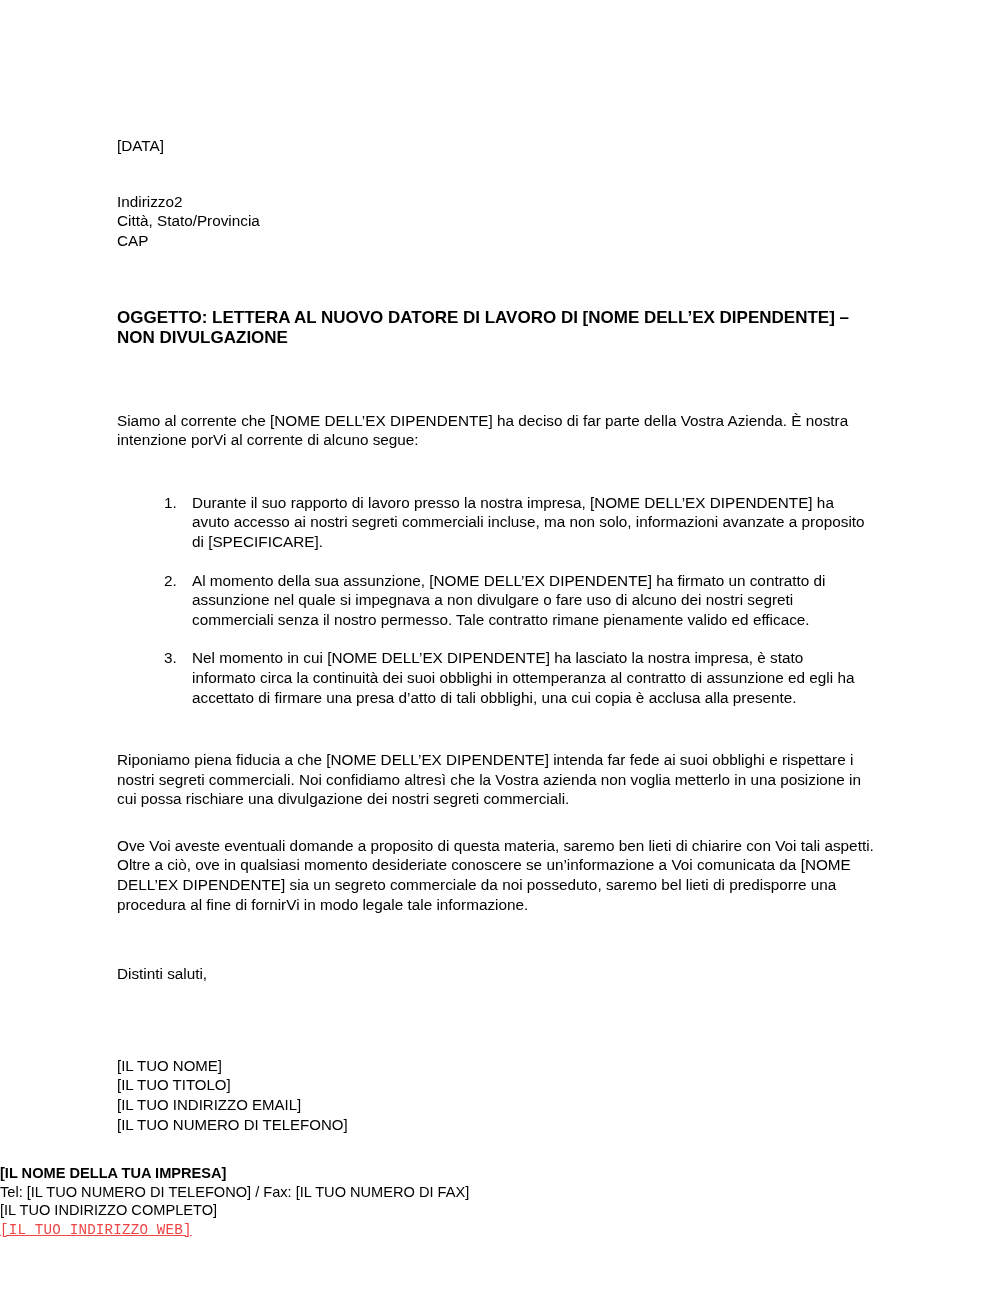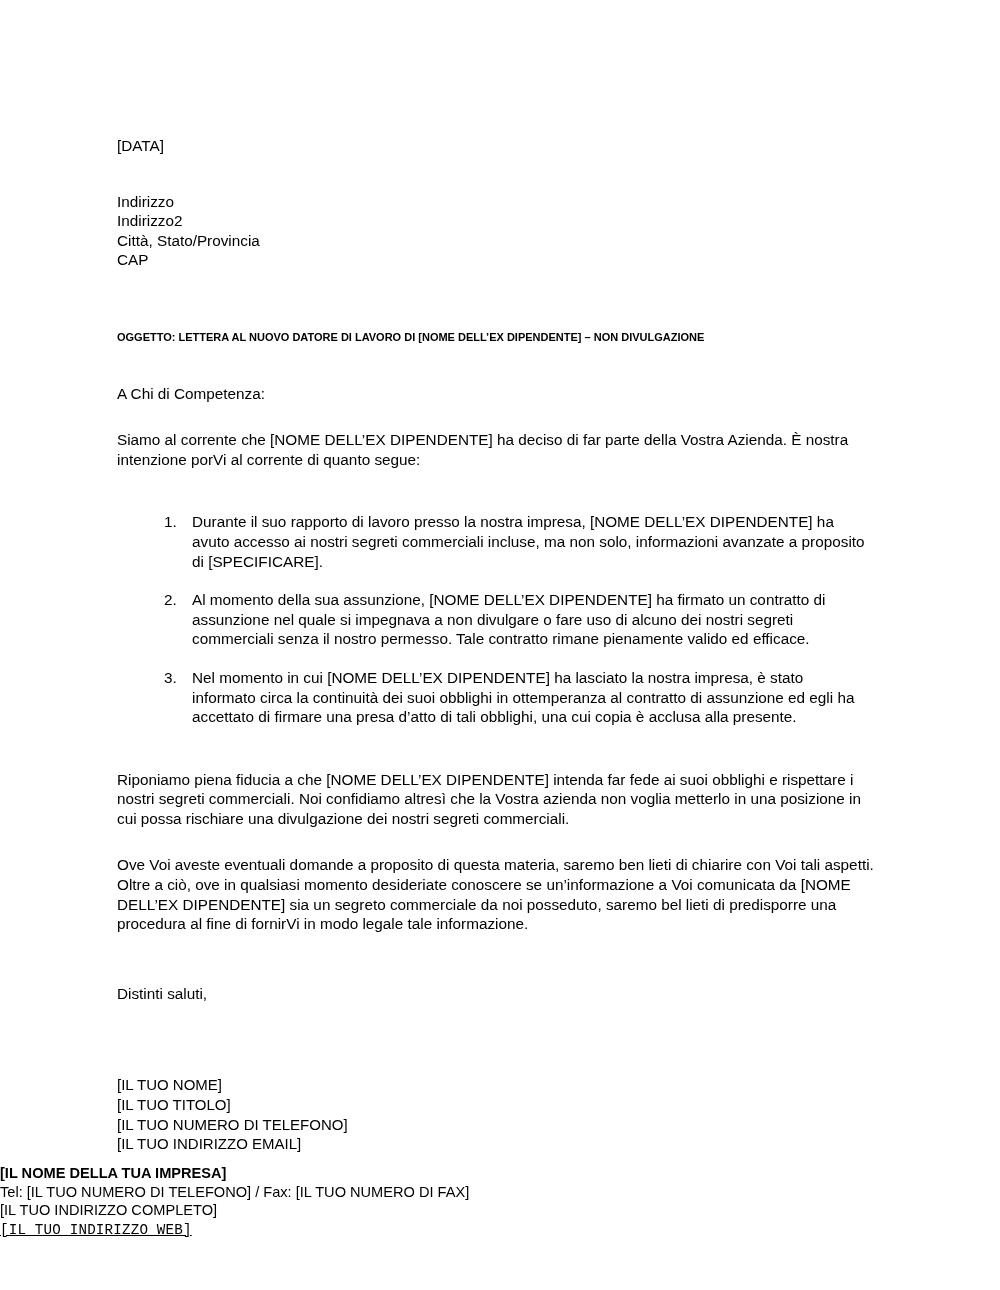--- a/index.html
+++ b/index.html
@@ -35,21 +35,21 @@
   .date-block {
     margin: 0;
   }
   .spacer-lg { height: 36px; }
   .spacer-md { height: 27px; }
   .address-block div {
     white-space: pre;
   }
   .subject {
     font-weight: bold;
-    font-size: 11px;
+    font-size: 17px;
     line-height: 19.6px;
     margin: 0;
   }
   p.para {
     margin: 0;
     font-size: 15.3px;
     line-height: 19.6px;
     text-align: left;
   }
   ol.numbered {
@@ -95,55 +95,53 @@
     font-size: 14.6px;
     line-height: 18.6px;
   }
   .footer .f-company {
     font-weight: bold;
   }
   .footer .f-web {
     font-family: "Liberation Mono", "DejaVu Sans Mono", monospace;
     font-size: 14.2px;
     line-height: 18.6px;
-    color: #000000;
+    color: #ef4444;
     text-decoration: underline;
     letter-spacing: 0.2px;
   }
 </style>
 </head>
 <body>
 
 <div class="page">
 
   <div class="content">
 
     <div class="txt date-block">[DATA]</div>
 
     <div class="spacer-lg"></div>
 
     <div class="address-block">
-      <div class="txt">Indirizzo</div>
       <div class="txt">Indirizzo2</div>
       <div class="txt">Città, Stato/Provincia</div>
       <div class="txt">CAP</div>
     </div>
 
     <div class="spacer-lg"></div>
     <div style="height:22px"></div>
 
     <p class="subject">OGGETTO: LETTERA AL NUOVO DATORE DI LAVORO DI [NOME DELL’EX DIPENDENTE] – NON DIVULGAZIONE</p>
 
     <div class="spacer-lg"></div>
 
-    <p class="para">A Chi di Competenza:</p>
 
     <div class="spacer-md"></div>
 
-    <p class="para">Siamo al corrente che [NOME DELL’EX DIPENDENTE] ha deciso di far parte della Vostra Azienda. È nostra intenzione porVi al corrente di quanto segue:</p>
+    <p class="para">Siamo al corrente che [NOME DELL’EX DIPENDENTE] ha deciso di far parte della Vostra Azienda. È nostra intenzione porVi al corrente di alcuno segue:</p>
 
     <div class="spacer-md"></div>
 
     <ol class="numbered">
       <li>Durante il suo rapporto di lavoro presso la nostra impresa, [NOME DELL’EX DIPENDENTE] ha avuto accesso ai nostri segreti commerciali incluse, ma non solo, informazioni avanzate a proposito di [SPECIFICARE].</li>
       <li>Al momento della sua assunzione, [NOME DELL’EX DIPENDENTE] ha firmato un contratto di assunzione nel quale si impegnava a non divulgare o fare uso di alcuno dei nostri segreti commerciali senza il nostro permesso. Tale contratto rimane pienamente valido ed efficace.</li>
       <li>Nel momento in cui [NOME DELL’EX DIPENDENTE] ha lasciato la nostra impresa, è stato informato circa la continuità dei suoi obblighi in ottemperanza al contratto di assunzione ed egli ha accettato di firmare una presa d’atto di tali obblighi, una cui copia è acclusa alla presente.</li>
     </ol>
 
     <div class="spacer-md"></div>
@@ -157,22 +155,22 @@
     <div class="spacer-lg"></div>
     <div style="height:14px"></div>
 
     <p class="para">Distinti saluti,</p>
 
     <div style="height:72px"></div>
 
     <div class="sig-block">
       <div>[IL TUO NOME]</div>
       <div>[IL TUO TITOLO]</div>
+      <div>[IL TUO INDIRIZZO EMAIL]</div>
       <div>[IL TUO NUMERO DI TELEFONO]</div>
-      <div>[IL TUO INDIRIZZO EMAIL]</div>
     </div>
 
   </div>
 
   <div class="footer">
     <div class="f-line f-company">[IL NOME DELLA TUA IMPRESA]</div>
     <div class="f-line">Tel: [IL TUO NUMERO DI TELEFONO] / Fax: [IL TUO NUMERO DI FAX]</div>
     <div class="f-line">[IL TUO INDIRIZZO COMPLETO]</div>
     <div><span class="f-web">[IL TUO INDIRIZZO WEB]</span></div>
   </div>

